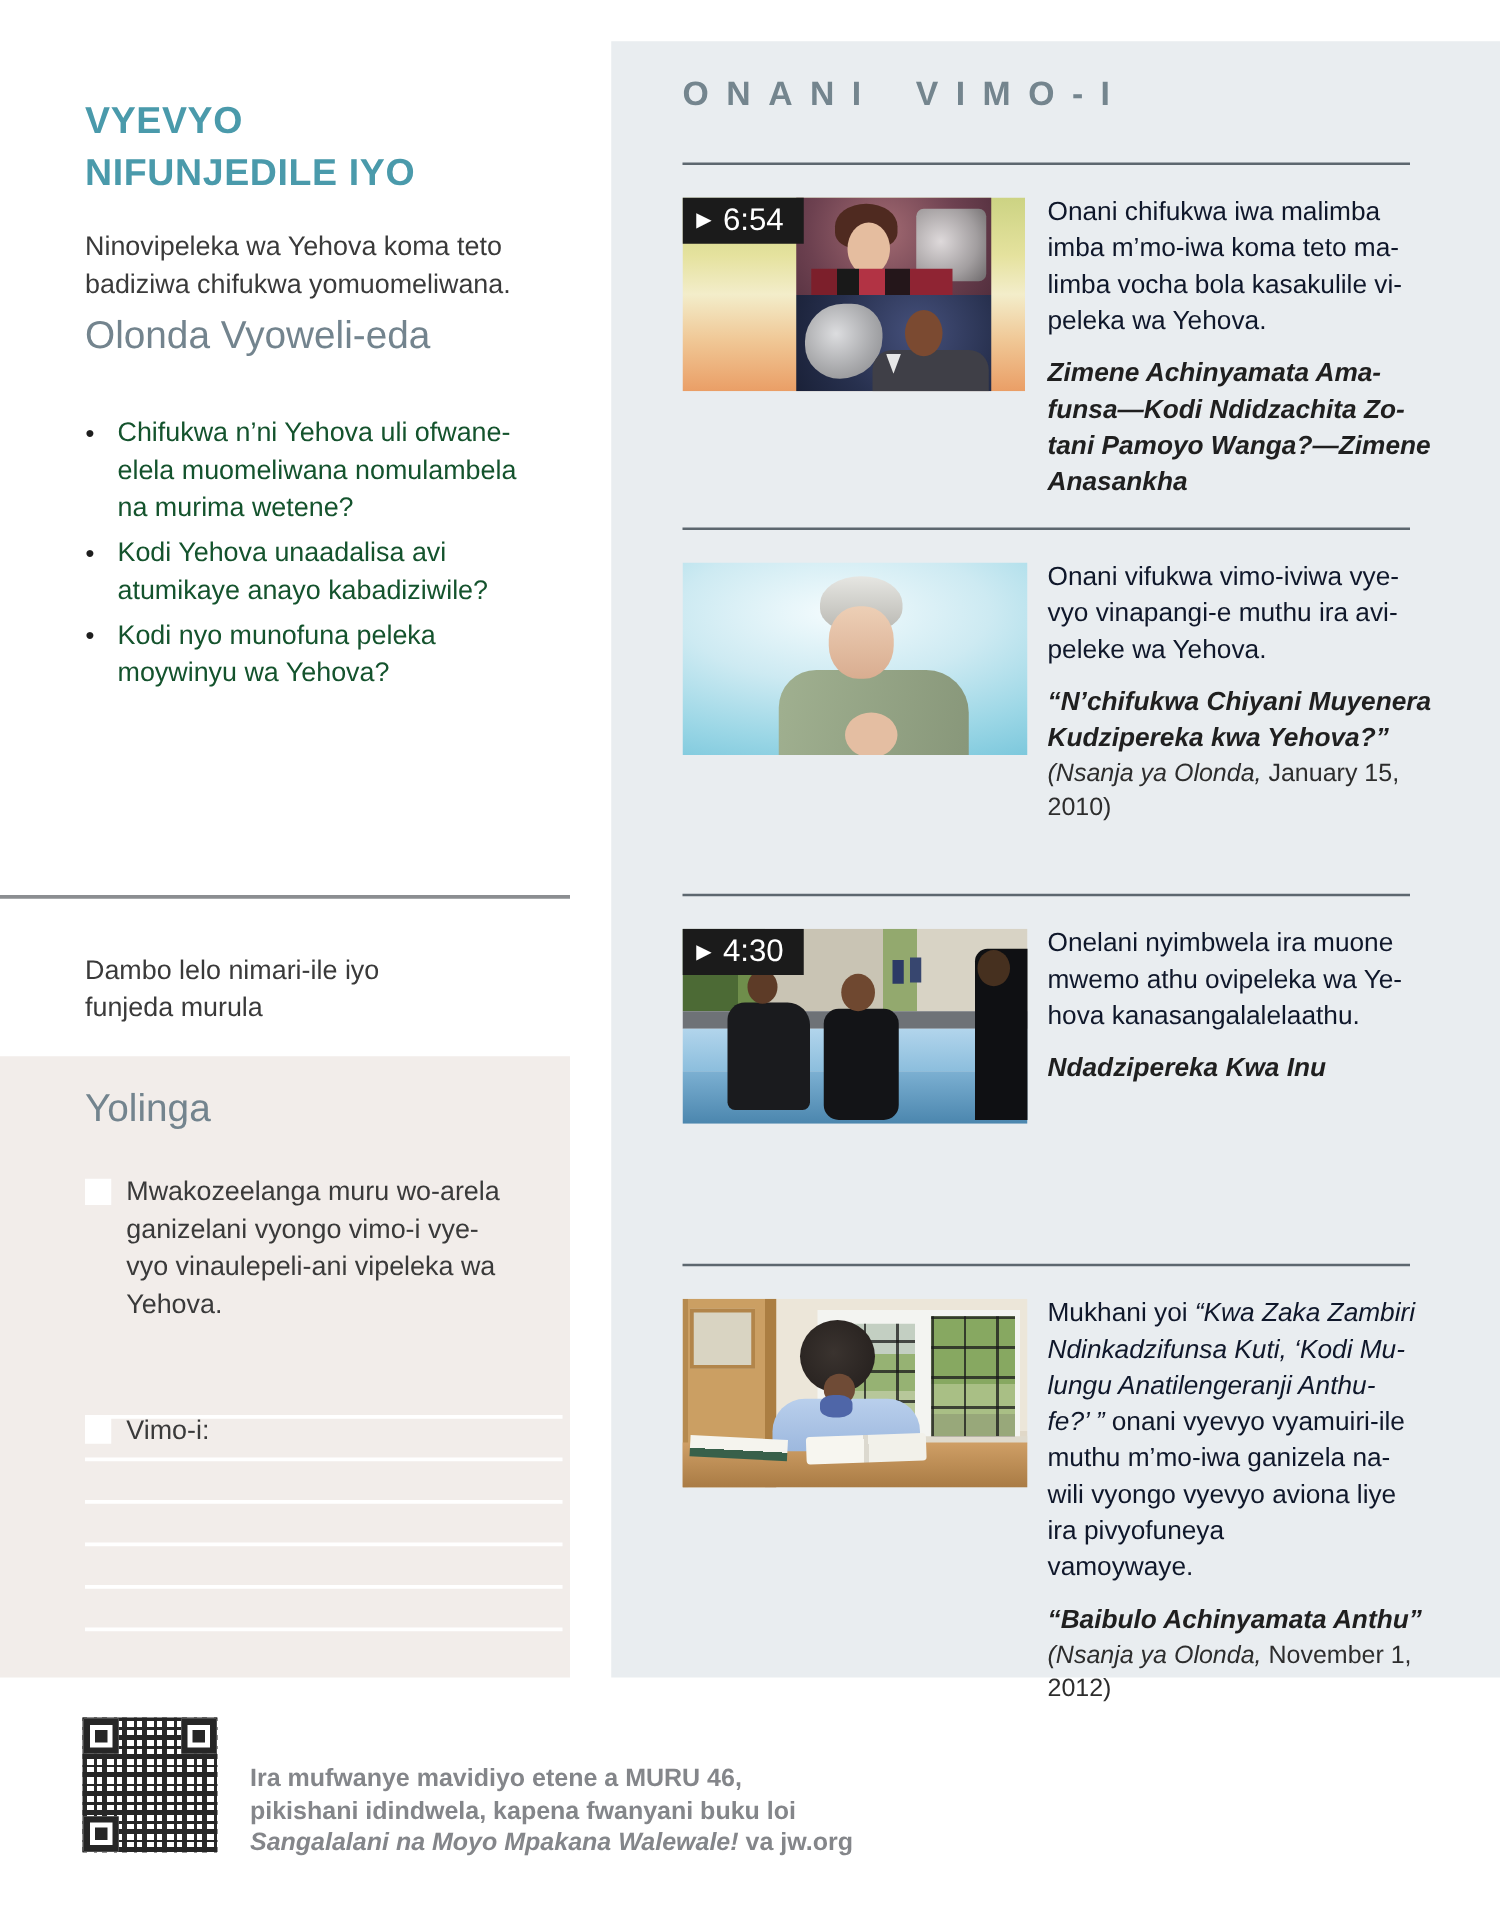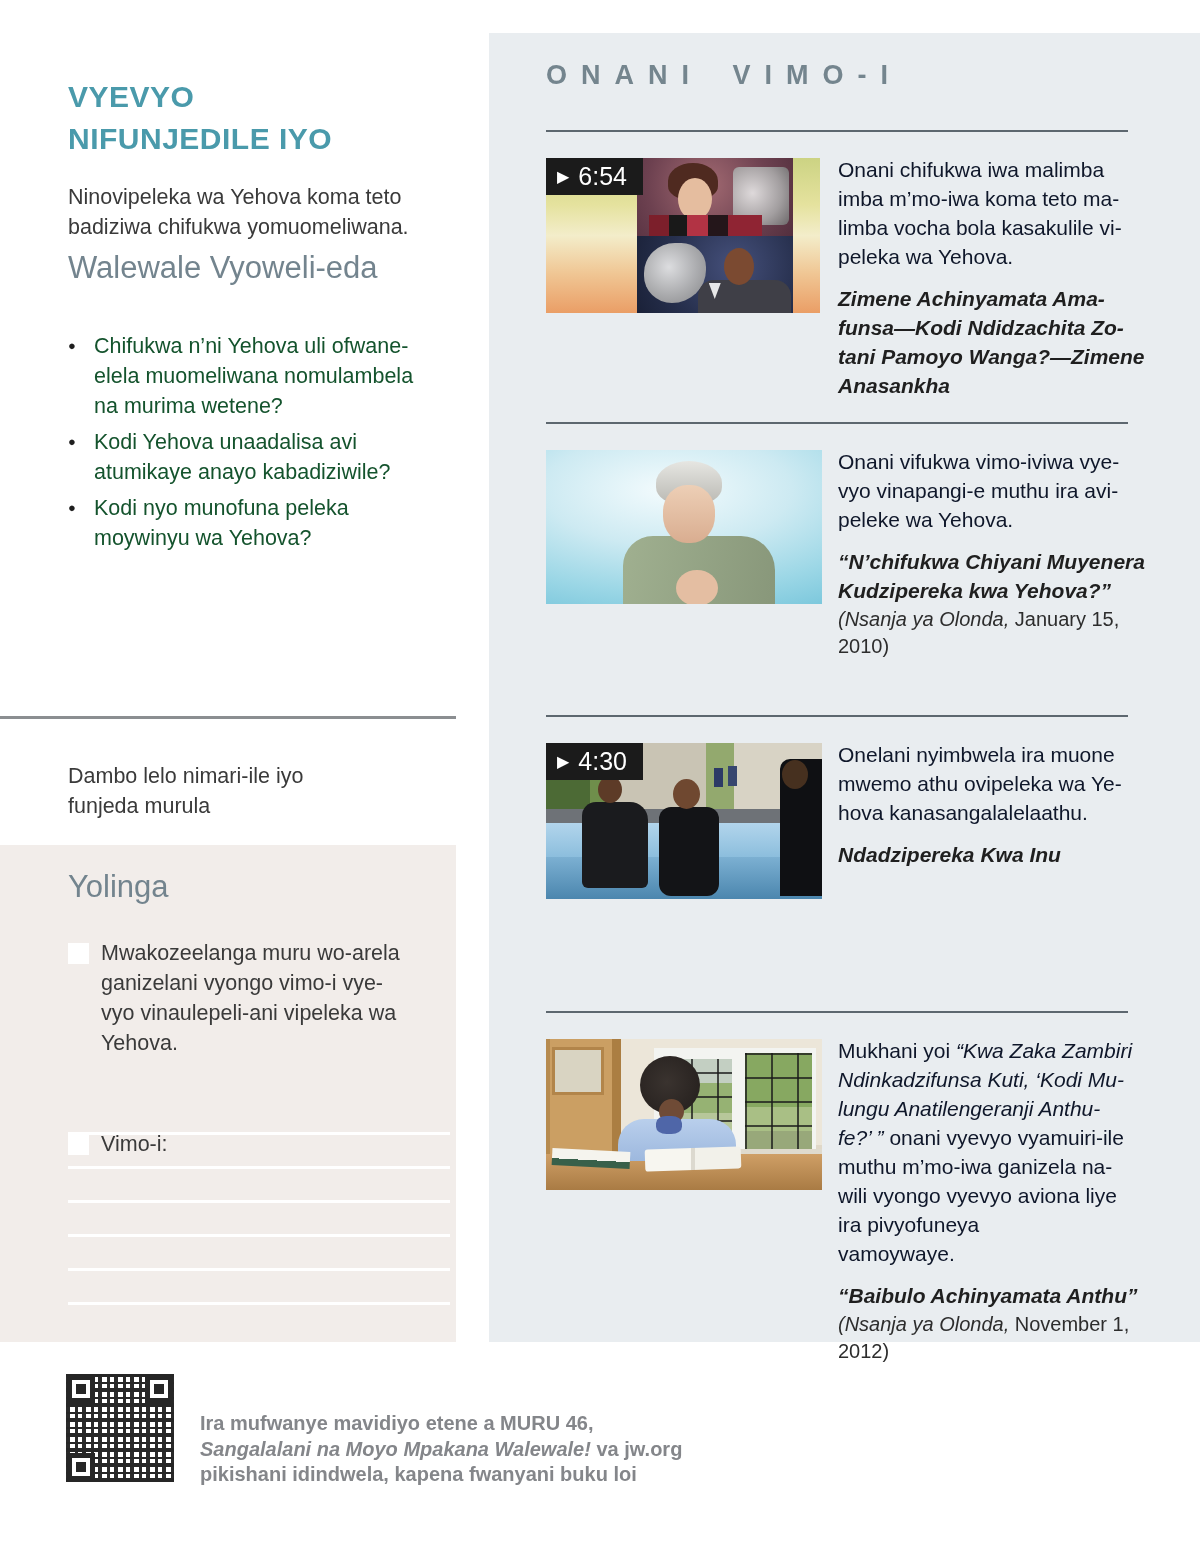--- a/index.html
+++ b/index.html
@@ -144,21 +144,21 @@
 <body>
 
 <div class="page">
 
   <h1 class="abs page-title pre">VYEVYO
 NIFUNJEDILE IYO</h1>
 
   <p class="abs intro pre">Ninovipeleka wa Yehova koma teto
 badiziwa chifukwa yomuomeliwana.</p>
 
-  <h2 class="abs subhead">Walewale Vyoweli-eda</h2>
+  <h2 class="abs subhead">Olonda Vyoweli-eda</h2>
 
   <ul class="abs qlist">
     <li>
       <span class="qdot">●</span>
       <span class="qtext pre">Chifukwa n’ni Yehova uli ofwane-
 elela muomeliwana nomulambela
 na murima wetene?</span>
     </li>
     <li>
       <span class="qdot">●</span>
@@ -315,17 +315,17 @@
     </div>
   </section>
 
   <div class="abs qr">
     <div class="qr-f qr-tl"></div>
     <div class="qr-f qr-tr"></div>
     <div class="qr-f qr-bl"></div>
   </div>
   <div class="abs footer-text">
     <div>Ira mufwanye mavidiyo etene a MURU 46,</div>
+    <div>pikishani idindwela, kapena fwanyani buku loi</div>
     <div><span class="it">Sangalalani na Moyo Mpakana Walewale!</span><span> va jw.org</span></div>
-    <div>pikishani idindwela, kapena fwanyani buku loi</div>
   </div>
 
 </div>
 
 </body></html>

